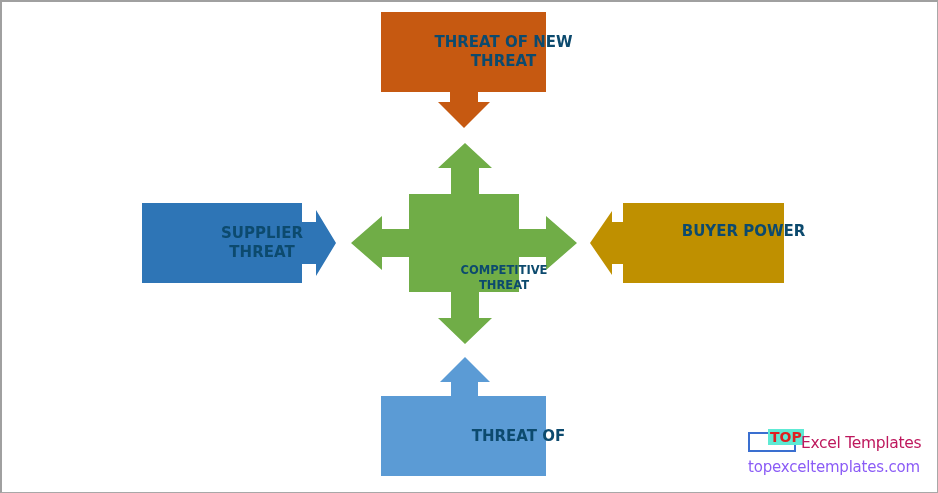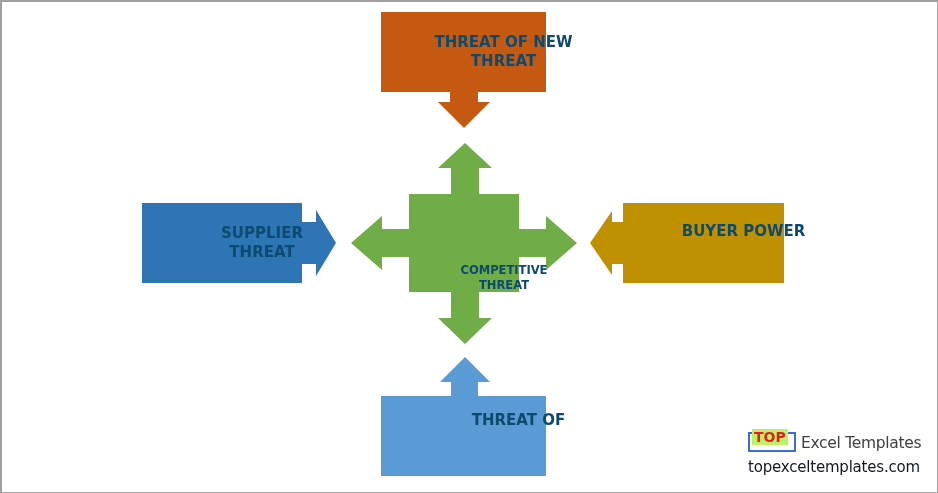--- a/index.html
+++ b/index.html
@@ -38,34 +38,34 @@
     .logo-top {
       position: absolute; left: 4px; top: 2px;
       width: 48px; height: 20px;
       border-left: 2px solid #3a6fd0;
       border-top: 2px solid #3a6fd0;
       border-bottom: 2px solid #3a6fd0;
       border-right: 2px solid #3a6fd0;
       box-sizing: border-box;
     }
     .logo-top-text {
-      position: absolute; left: 2px; top: -5px;
+      position: absolute; left: 18px; top: -5px;
       color: #e02020; font-weight: bold; font-size: 14px;
-      background: #bef264; padding: 0 2px;
+      background: #5eead4; padding: 0 2px;
       font-family: "DejaVu Sans", sans-serif;
     }
     .logo-brand {
       position: absolute; left: 57px; top: 4px;
-      font-size: 15.5px; color: #404040;
+      font-size: 15.5px; color: #be185d;
       font-family: "DejaVu Sans", sans-serif;
       letter-spacing: -0.3px;
     }
     .logo-url {
       position: absolute; left: 4px; top: 28px;
-      font-size: 15px; color: #0f172a;
+      font-size: 15px; color: #8b5cf6;
       font-family: "DejaVu Sans", sans-serif;
       letter-spacing: -0.2px;
     }
   </style>
 </head>
 <body>
 
 <div class="frame"></div>
 
 <svg class="diagram" width="938" height="493" viewBox="0 0 938 493">
@@ -86,21 +86,21 @@
 </div>
 
 <div class="label box-label" style="left:142px;top:203px;width:160px;height:80px;text-align:center;">
   <div><span>SUPPLIER</span><br><span>THREAT</span></div>
 </div>
 
 <div class="label box-label" style="left:623px;top:203px;width:161px;height:57px;">
   <span>BUYER POWER</span>
 </div>
 
-<div class="label box-label" style="left:381px;top:380px;width:195px;height:80px;">
+<div class="label box-label" style="left:381px;top:396px;width:195px;height:80px;">
   <div><span>THREAT OF</span><br></div>
 </div>
 
 <div class="label center-label" style="left:409px;top:194px;width:110px;height:98px;">
   <div style="margin-top:-2px;"><span>COMPETITIVE</span><br><span>THREAT</span></div>
 </div>
 
 <div class="logo">
   <div class="logo-top">
     <span class="logo-top-text">TOP</span>

